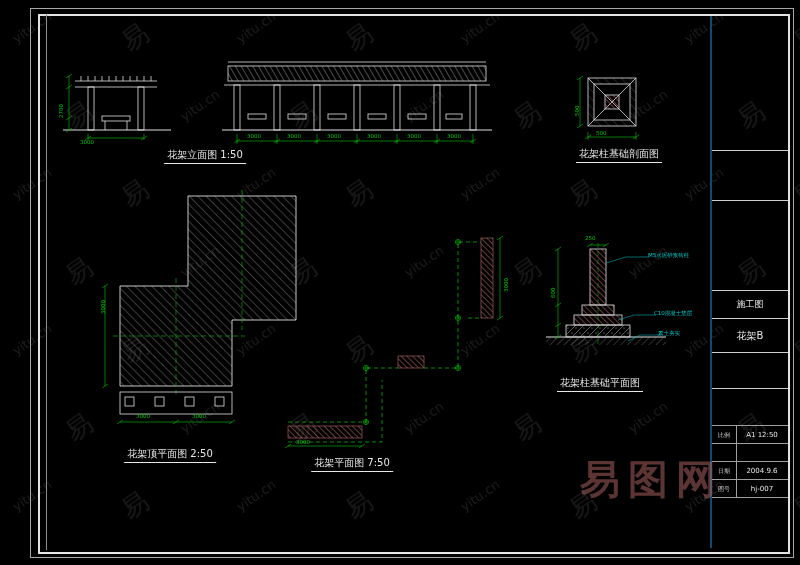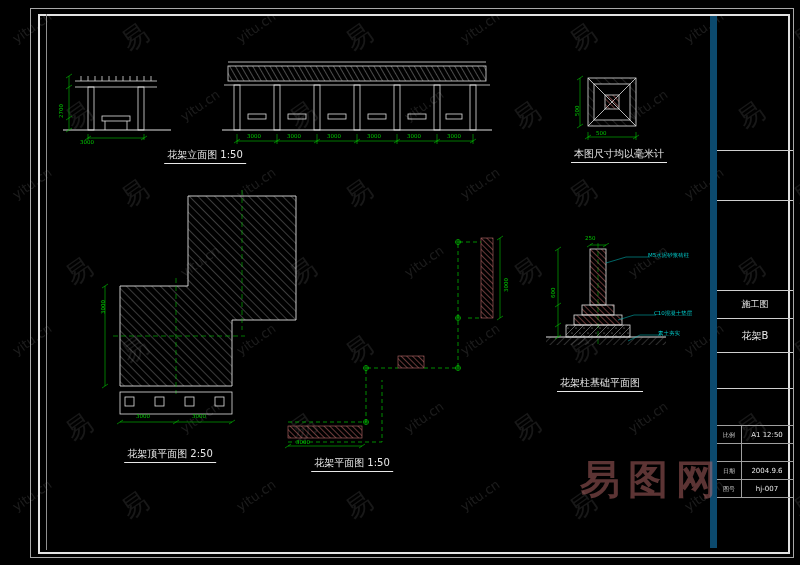--- a/index.html
+++ b/index.html
@@ -4,21 +4,21 @@
 <style>
   html,body{margin:0;padding:0;background:#000;}
   #page{position:relative;width:800px;height:565px;background:#000;overflow:hidden;
         font-family:"DejaVu Sans",sans-serif;}
   .abs{position:absolute;}
   
   .frame-outer{position:absolute;left:30px;top:8px;width:762px;height:548px;border:1px solid #a8a8a8;}
   .frame-inner{position:absolute;left:38px;top:14px;width:748px;height:536px;border:2px solid #e3e3e3;}
   .binding-line{position:absolute;left:46px;top:14px;height:536px;border-left:1px solid #8f8f8f;}
   
-  .title-strip{position:absolute;left:710px;top:16px;width:76px;height:532px;border-left:7px solid #0c4a6e;}
+  .title-strip{position:absolute;left:710px;top:16px;width:76px;height:532px;border-left:2px solid #0c4a6e;}
   .line-h{position:absolute;border-top:1px solid #cfcfcf;height:0;}
   .tb-text{position:absolute;color:#e8e8e8;text-align:center;}
   .tb-row{position:absolute;left:0;width:76px;height:18px;border-top:1px solid #9f9f9f;}
   .tb-row .lab{position:absolute;left:0;top:0;width:24px;height:18px;border-right:1px solid #9f9f9f;
                color:#cfcfcf;font-size:6px;line-height:18px;text-align:center;}
   .tb-row .val{position:absolute;left:24px;top:0;width:52px;height:18px;color:#e8e8e8;
                font-size:7px;line-height:18px;text-align:center;white-space:nowrap;}
   
   .cad-label{position:absolute;transform:translateX(-50%);color:#e8e8e8;font-size:10px;
              border-bottom:1px solid #e8e8e8;padding:0 3px 1px;white-space:nowrap;}
@@ -268,23 +268,23 @@
     </g>
     <g stroke="#00c800" stroke-width="0.6" fill="none">
       <line x1="20" y1="6" x2="20" y2="94"></line>
       <path d="M17 8l6-4M17 64l6-4M17 84l6-4M17 96l6-4"></path>
       <line x1="52" y1="2" x2="68" y2="2"></line>
       <path d="M49 4l6-4M65 4l6-4"></path>
     </g>
   </svg>
 
   <div class="cad-label" style="left:205px;top:148px">花架立面图 1:50</div>
-  <div class="cad-label" style="left:619px;top:147px">本图尺寸均以毫米计</div>
+  <div class="cad-label" style="left:619px;top:147px">花架柱基础剖面图</div>
   <div class="cad-label" style="left:170px;top:447px">花架顶平面图 2:50</div>
-  <div class="cad-label" style="left:352px;top:456px">花架平面图 1:50</div>
+  <div class="cad-label" style="left:352px;top:456px">花架平面图 7:50</div>
   <div class="cad-label" style="left:600px;top:376px">花架柱基础平面图</div>
 
   <span class="dim rot" style="left:58px;top:118px">2700</span>
   <span class="dim" style="left:80px;top:139px">3000</span>
   <span class="dim" style="left:247px;top:133px">3000</span>
   <span class="dim" style="left:287px;top:133px">3000</span>
   <span class="dim" style="left:327px;top:133px">3000</span>
   <span class="dim" style="left:367px;top:133px">3000</span>
   <span class="dim" style="left:407px;top:133px">3000</span>
   <span class="dim" style="left:447px;top:133px">3000</span>

